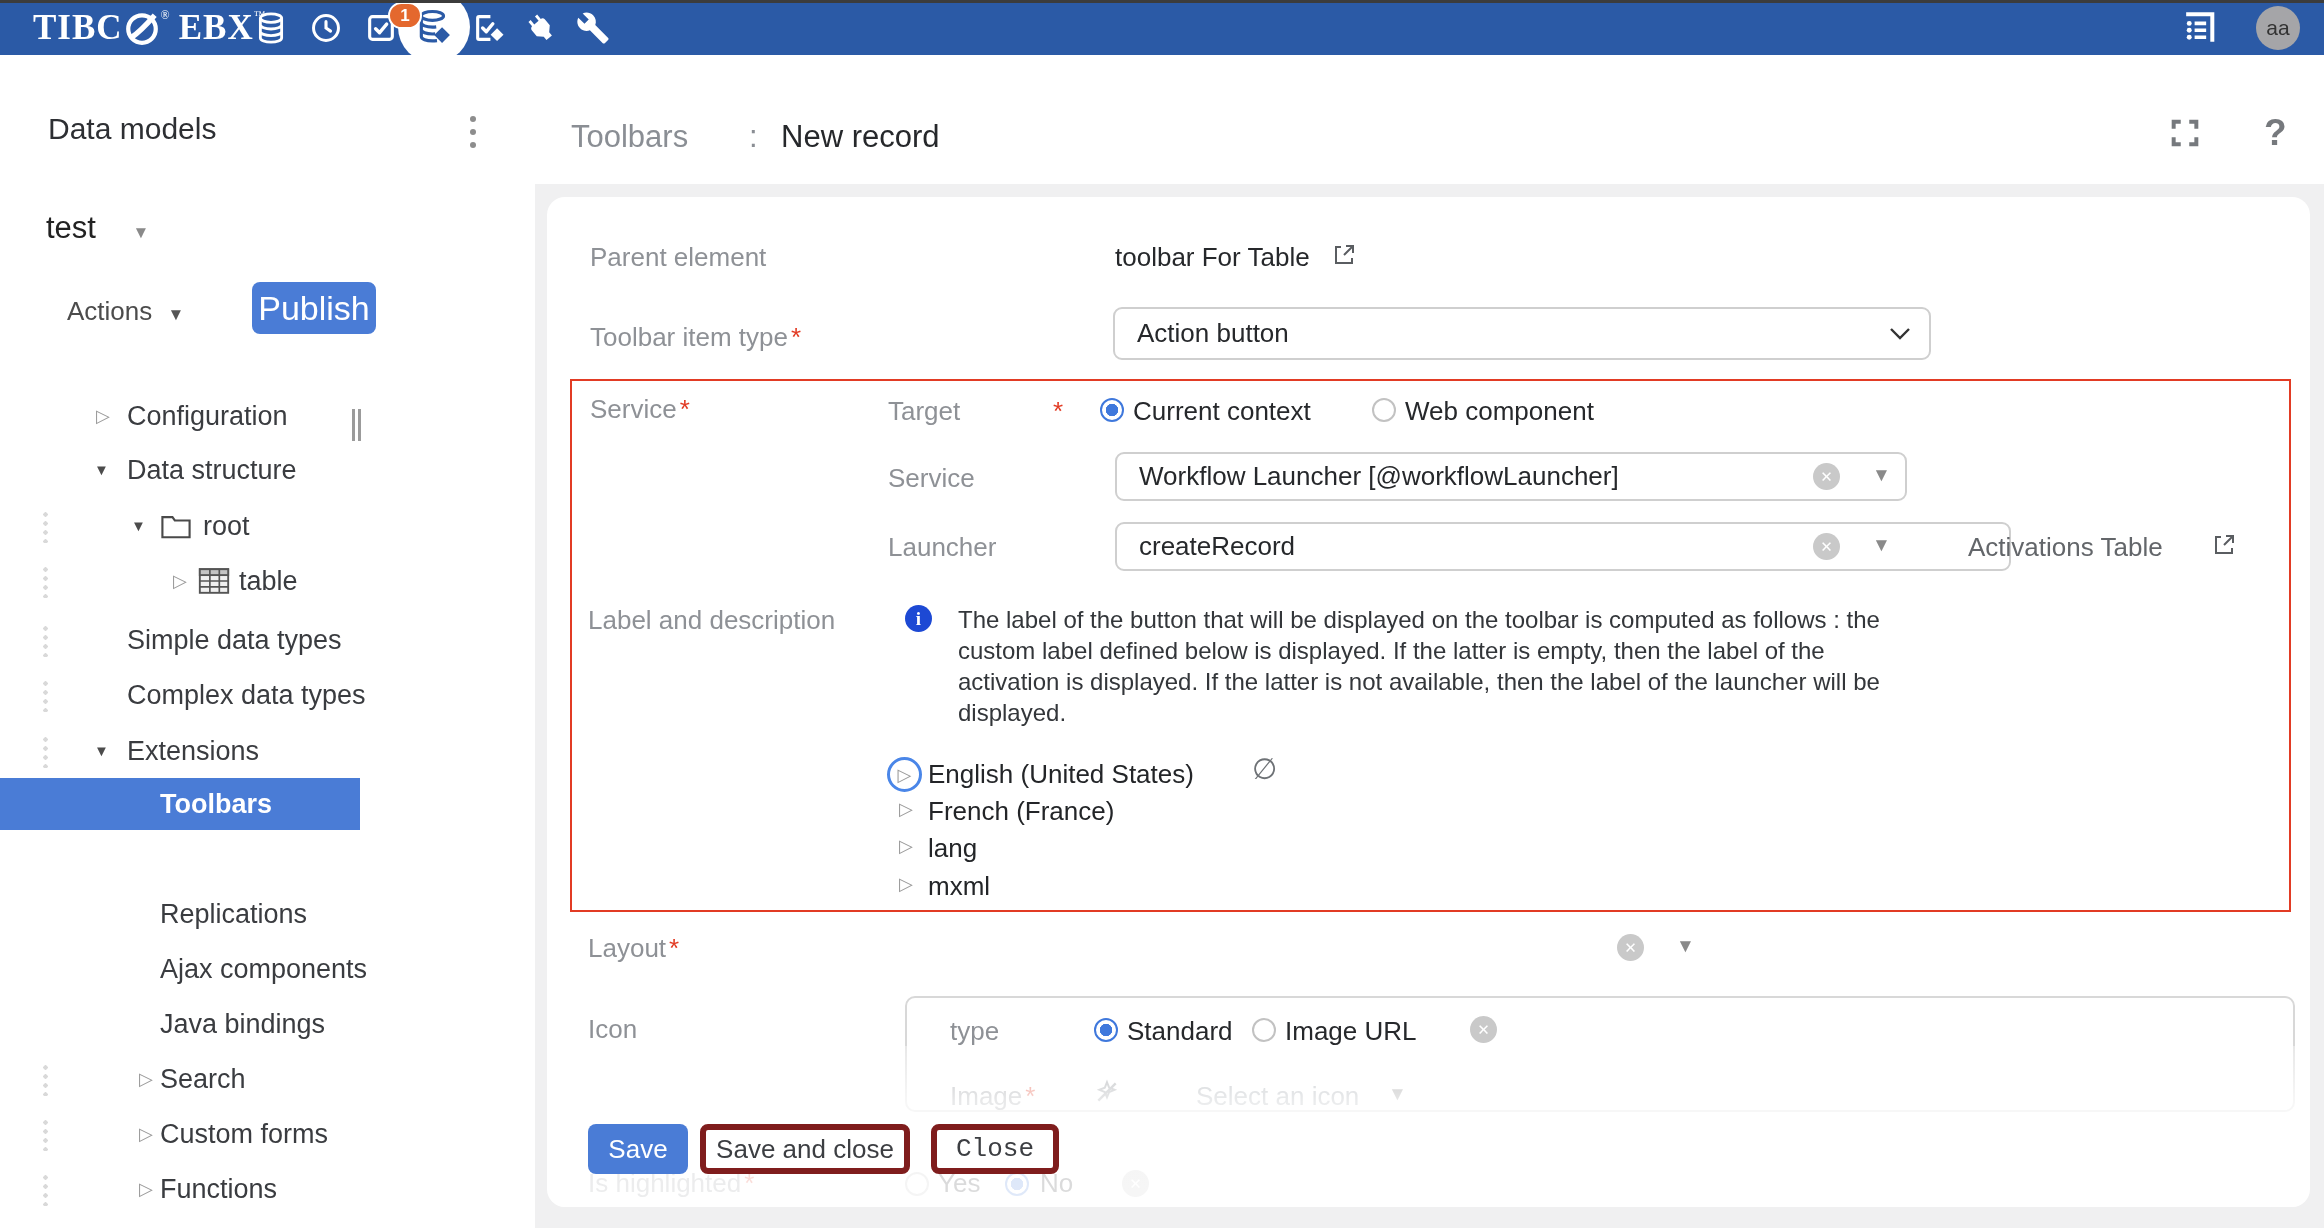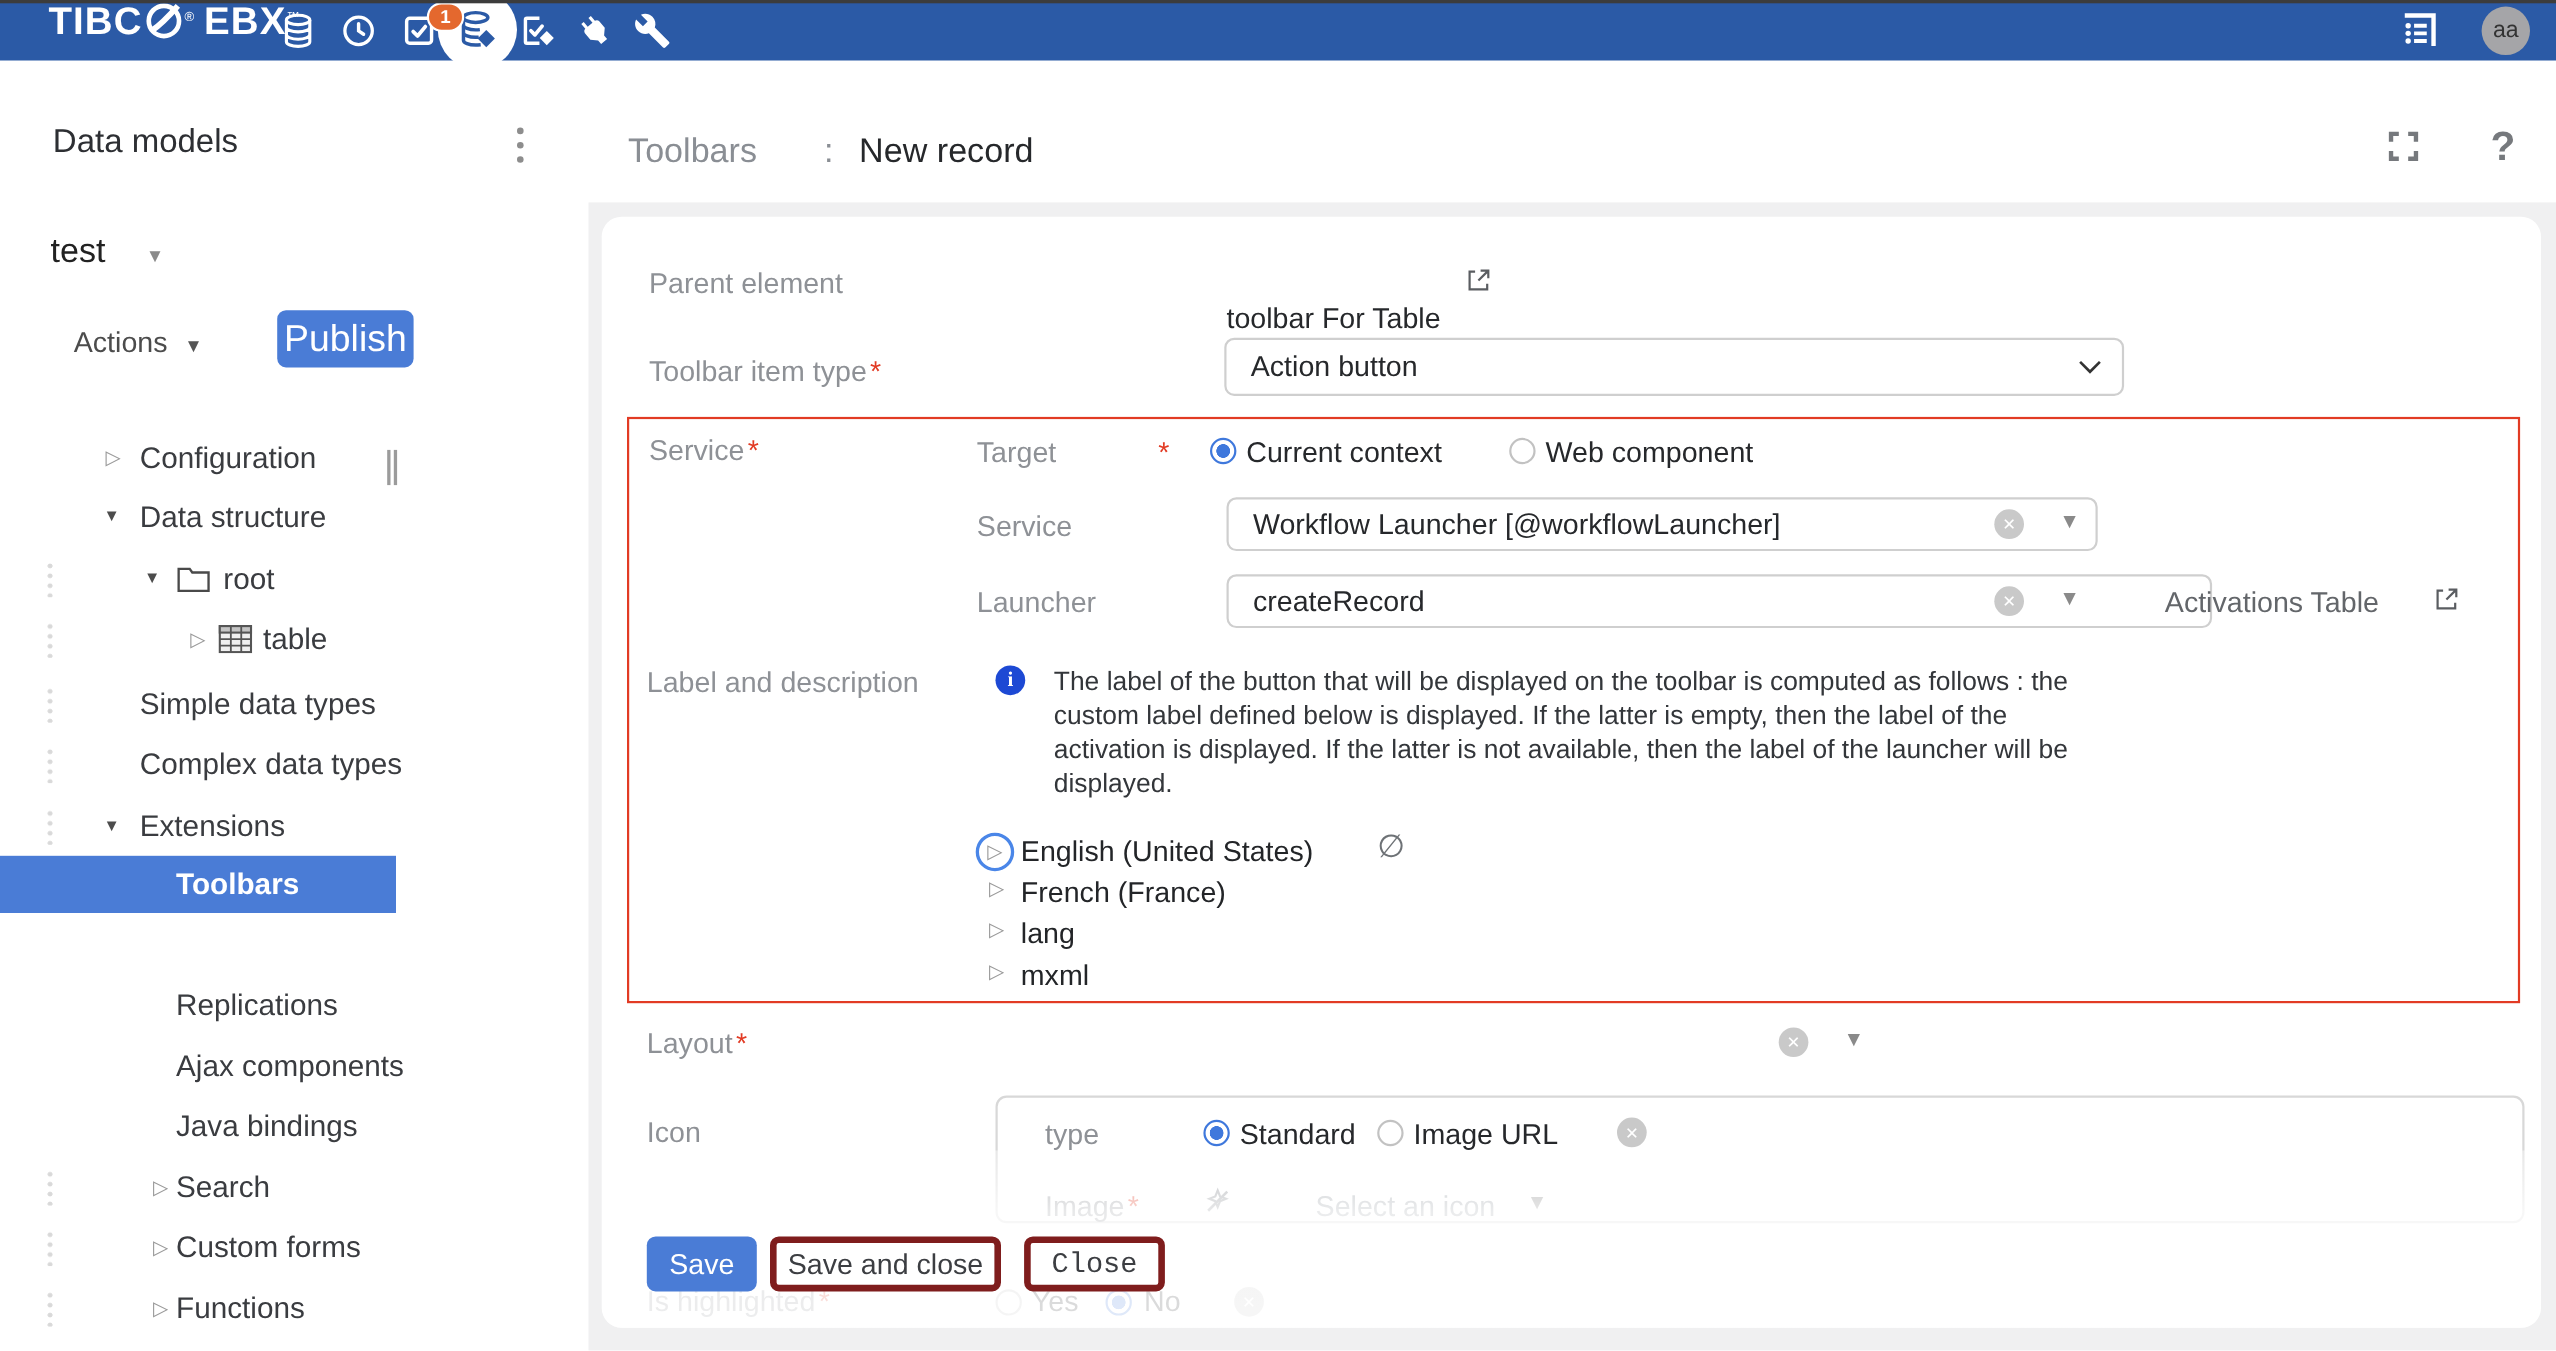--- a/index.html
+++ b/index.html
@@ -3,21 +3,21 @@
 <meta charset="utf-8">
 <style>
   html,body{margin:0;padding:0;}
   body{font-family:"Liberation Sans","DejaVu Sans",sans-serif;background:#fff;}
   .page{position:relative;width:2324px;height:1228px;overflow:hidden;background:#fff;}
   .abs{position:absolute;}
 
   
   .topstrip{position:absolute;left:0;top:0;width:2324px;height:3px;background:#3c3c3c;z-index:6;}
   .topbar{position:absolute;left:0;top:0;width:2324px;height:55px;background:#2b5aa6;z-index:5;}
-  .logo{position:absolute;left:44px;top:0;height:55px;display:flex;align-items:flex-start;color:#fff;}
+  .logo{position:absolute;left:33px;top:0;height:55px;display:flex;align-items:center;color:#fff;font-family:Liberation Serif, serif;}
   .logo .word{font-size:35px;font-weight:700;letter-spacing:1px;}
   .logo .sup{font-size:12px;align-self:flex-start;margin-top:8px;}
   .tb-ico{position:absolute;top:10px;width:36px;height:36px;display:flex;align-items:center;justify-content:center;}
   .active-circle{position:absolute;top:-9px;width:72px;height:72px;border-radius:50%;background:#fff;display:flex;align-items:center;justify-content:center;}
   .badge{position:absolute;left:388px;top:2px;min-width:34px;height:27px;border-radius:14px;background:#e4682e;border:2px solid #fff;color:#fff;font-size:17px;font-weight:700;display:flex;align-items:center;justify-content:center;box-sizing:border-box;padding:0 6px;z-index:7;}
   .avatar{position:absolute;left:2256px;top:6px;width:44px;height:44px;border-radius:50%;background:#a5a5a8;color:#333;font-size:21px;display:flex;align-items:center;justify-content:center;}
 
   
   .side-title{position:absolute;left:48px;top:112px;font-size:30px;color:#2d2f33;}
   .kebab{position:absolute;left:470px;top:116px;display:flex;flex-direction:column;gap:7px;}
@@ -245,21 +245,21 @@
   <span class="hdr-title">New record</span>
   <svg class="abs" style="left:2168px;top:116px;" width="34" height="34" viewBox="0 0 24 24">
       <path d="M4 9V4h5 M15 4h5v5 M20 15v5h-5 M9 20H4v-5" stroke="#76797d" stroke-width="2.8" fill="none"></path>
     </svg>
   <span class="help">?</span>
 
   <div class="graybg"></div>
   <div class="card"></div>
 
   <span class="lbl" style="left:590px;top:242px;">Parent element</span>
-  <span class="val" style="left:1115px;top:242px;margin-top:32px;">toolbar For Table</span>
+  <span class="val" style="left:1115px;top:242px;">toolbar For Table</span>
   <svg class="abs" style="left:1332px;top:243px;" width="24" height="24" viewBox="0 0 24 24">
       <path d="M9 4H4v16h16v-5" fill="none" stroke="#5a5d61" stroke-width="2"></path>
       <path d="M14 3h7v7 M21 3l-9 9" fill="none" stroke="#5a5d61" stroke-width="2"></path>
     </svg>
 
   <span class="lbl req" style="left:590px;top:322px;">Toolbar item type</span>
   <div class="input" style="left:1113px;top:307px;width:818px;height:53px;">
     <span>Action button</span>
   </div>
   <svg class="abs" style="left:1888px;top:327px;" width="24" height="14" viewBox="0 0 24 14">

